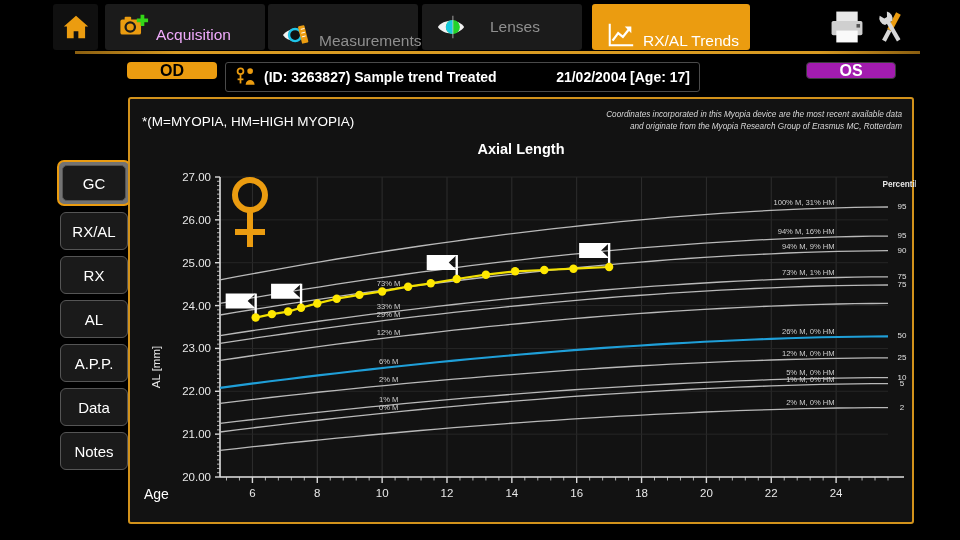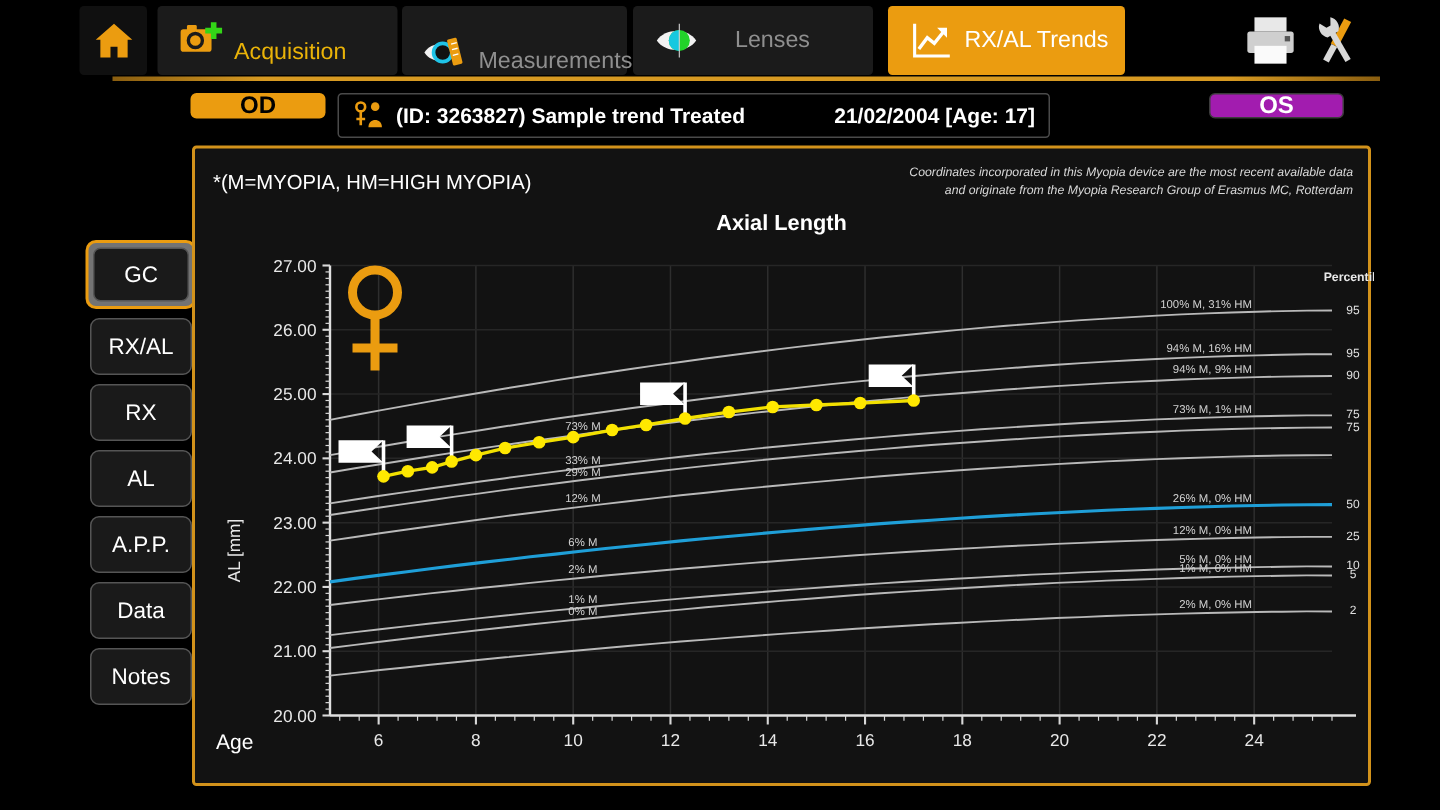--- a/index.html
+++ b/index.html
@@ -28,21 +28,21 @@
   }
   .tab {
     position: absolute; top: 4px; height: 46px;
     background: #1b1b1b; border-radius: 3px;
     display: flex; align-items: center; gap: 7px; padding: 0 14px;
     cursor: pointer;
   }
   .tab .tab-label { font-size: 15.5px; color: #8f8f8f; white-space: nowrap; }
   .tab.active { background: #eb9c10; }
   .tab.active .tab-label { color: #ffffff; }
-  .tab.acq .tab-label { color: #eab308; margin-top: 16px; }
+  .tab.acq .tab-label { color: #f0abfc; margin-top: 16px; }
   .tab-icon { width: 30px; height: 30px; flex: none; display: block; }
 
   .tool-icon {
     position: absolute; top: 8px; width: 38px; height: 38px; cursor: pointer;
   }
 
   
   .odbtn, .osbtn {
     position: absolute; top: 62px; height: 17px; width: 90px;
     border-radius: 4px; display: flex; align-items: center; justify-content: center;
@@ -151,21 +151,21 @@
     <div class="tab" style="left:422px;width:160px;gap:24px;">
       <svg class="tab-icon" viewBox="0 0 32 32">
         <path d="M2 16 C8 7, 24 7, 30 16 C24 25, 8 25, 2 16 Z" fill="#f2f2f2"></path>
         <circle cx="18" cy="16" r="7.5" fill="#22d32a"></circle>
         <path d="M18 8.5 A7.5 7.5 0 0 0 18 23.5 Z" fill="#16c8e0"></path>
         <line x1="18" y1="4" x2="18" y2="28" stroke="#cfcfcf" stroke-width="0.8"></line>
       </svg>
       <span class="tab-label">Lenses</span>
     </div>
 
-    <div class="tab active" style="left:592px;width:158px;">
+    <div class="tab active" style="left:592px;width:158px;align-items:flex-end;">
       <svg class="tab-icon" viewBox="0 0 32 32">
         <path d="M4 4 V27 H29" fill="none" stroke="#fff" stroke-width="2.2"></path>
         <path d="M7 22 L13 14 L18 18 L26 8" fill="none" stroke="#fff" stroke-width="2.4"></path>
         <path d="M20 7 h7 v7 Z" fill="#fff"></path>
       </svg>
       <span class="tab-label">RX/AL Trends</span>
     </div>
 
     <svg class="tool-icon" style="left:828px;" viewBox="0 0 32 32">
       <rect x="7" y="3" width="18" height="8" fill="#e8e8e8"></rect>

